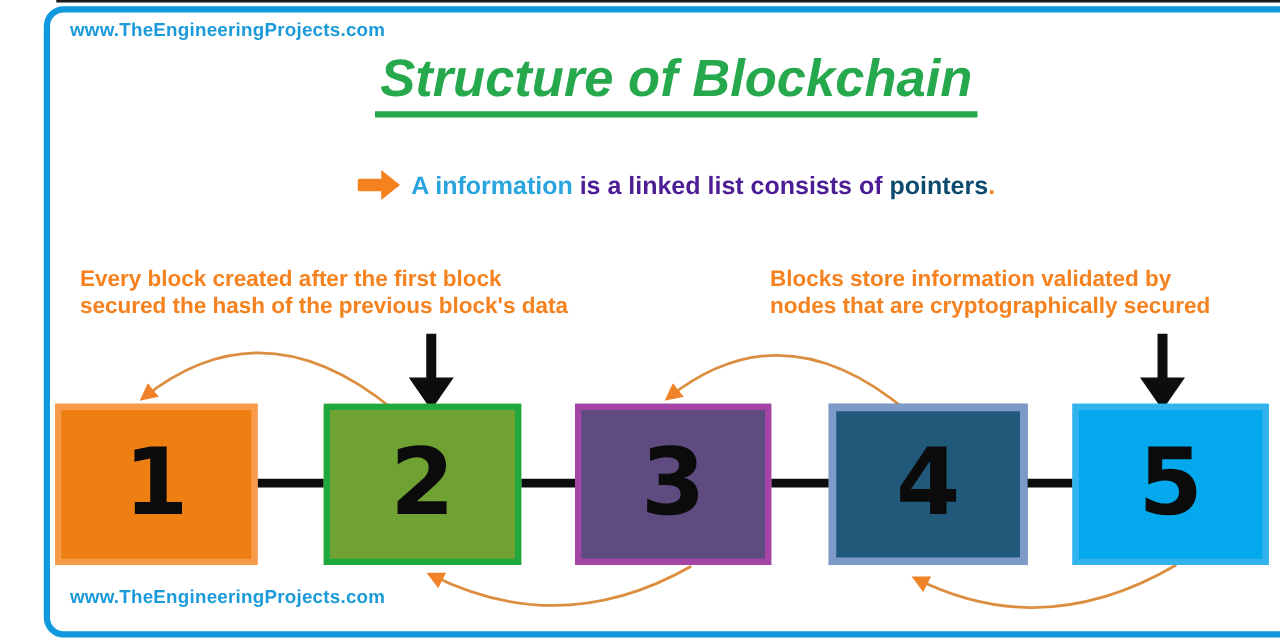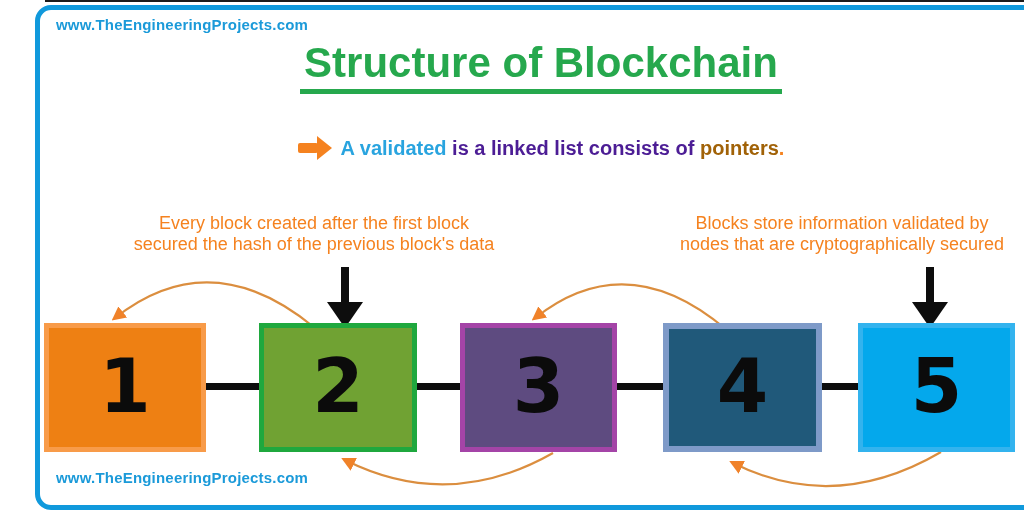--- a/index.html
+++ b/index.html
@@ -15,31 +15,31 @@
   .wm{
     position:absolute;left:27px;font-size:15px;font-weight:bold;
     color:var(--c-blue,#1B9AD9);letter-spacing:.2px;
   }
   .wm-top{top:16px;}
   .wm-bottom{top:469px;}
   .title-row{position:absolute;top:40px;left:0;width:100%;text-align:center;}
   .title{
     display:inline-block;margin:0;font-size:42px;font-weight:bold;
     color:var(--c-green,#26A84D);padding:0 4px 3px 4px;
-    border-bottom:5px solid var(--c-green,#26A84D);line-height:1.1;
+    border-bottom:5px solid var(--c-green,#26A84D);line-height:1.1;font-style:italic;
   }
   .subtitle{
     position:absolute;top:135px;left:0;width:100%;text-align:center;
     font-size:20px;font-weight:bold;white-space:pre;
   }
   .subtitle svg{vertical-align:-6px;margin-right:9px;}
   .orange-fill{fill:var(--c-orange,#F5821F);}
   .annot{
-    position:absolute;top:213px;text-align:center;
-    font-size:18px;font-weight:normal;line-height:21px;color:var(--c-orange,#F5821F);
+    position:absolute;top:213px;text-align:left;
+    font-size:18px;font-weight:bold;line-height:21px;color:var(--c-orange,#F5821F);
   }
   .annot-left{left:35px;width:500px;}
   .annot-right{left:587px;width:452px;}
   .overlay{position:absolute;top:0;left:0;pointer-events:none;}
   .block{
     position:absolute;top:323px;height:129px;box-sizing:border-box;
     border:5px solid;display:flex;align-items:center;justify-content:center;
   }
   .block .num{
     font-family:"DejaVu Sans",sans-serif;font-weight:bold;font-size:74px;
@@ -66,21 +66,21 @@
 
   <div class="wm wm-top">www.TheEngineeringProjects.com</div>
 
   <div class="title-row">
     <h1 class="title">Structure of Blockchain</h1>
   </div>
 
   <div class="subtitle"><svg width="34" height="26" viewBox="0 0 34 26">
         <rect class="orange-fill" x="0" y="8" width="20" height="10" rx="2"></rect>
         <polygon class="orange-fill" points="19,1 34,13 19,25"></polygon>
-      </svg><span class="st-part" style="color: rgb(41, 164, 223);">A validated</span><span class="st-part" style="color: #4c1d95;"> is a linked list consists of </span><span class="st-part" style="color: #a16207;">pointers</span><span class="st-part" style="color: rgb(245, 130, 31);">.</span></div>
+      </svg><span class="st-part" style="color: rgb(41, 164, 223);">A information</span><span class="st-part" style="color: #4c1d95;"> is a linked list consists of </span><span class="st-part" style="color: #0c4a6e;">pointers</span><span class="st-part" style="color: rgb(245, 130, 31);">.</span></div>
 
   <div class="annot annot-left">
     <div>Every block created after the first block</div>
     <div>secured the hash of the previous block's data</div>
   </div>
   <div class="annot annot-right">
     <div>Blocks store information validated by</div>
     <div>nodes that are cryptographically secured</div>
   </div>
 

